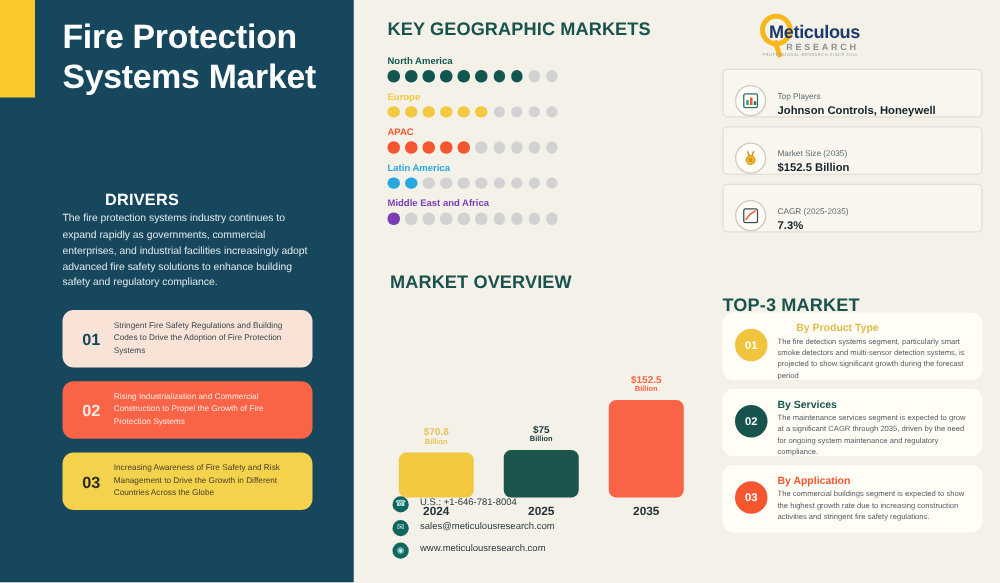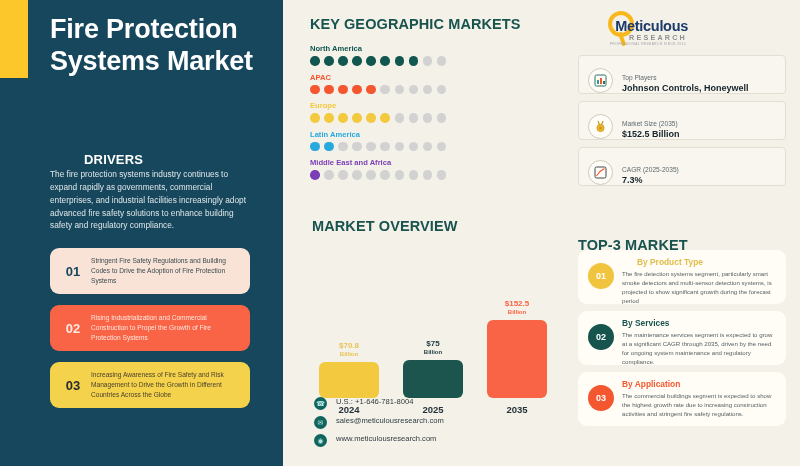--- a/index.html
+++ b/index.html
@@ -199,43 +199,43 @@
             <div class="dot" style="background: rgb(17, 86, 79);"></div>
             <div class="dot" style="background: rgb(17, 86, 79);"></div>
             <div class="dot" style="background: rgb(17, 86, 79);"></div>
             <div class="dot" style="background: rgb(17, 86, 79);"></div>
             <div class="dot" style="background: rgb(17, 86, 79);"></div>
             <div class="dot"></div>
             <div class="dot"></div>
           </div>
         </div>
         <div class="geo-row">
+          <div class="geo-label" style="color: rgb(243, 201, 63);">Europe</div>
+          <div class="dot-row">
+            <div class="dot" style="background: rgb(243, 201, 63);"></div>
+            <div class="dot" style="background: rgb(243, 201, 63);"></div>
+            <div class="dot" style="background: rgb(243, 201, 63);"></div>
+            <div class="dot" style="background: rgb(243, 201, 63);"></div>
+            <div class="dot" style="background: rgb(243, 201, 63);"></div>
+            <div class="dot" style="background: rgb(243, 201, 63);"></div>
+            <div class="dot"></div>
+            <div class="dot"></div>
+            <div class="dot"></div>
+            <div class="dot"></div>
+          </div>
+        </div>
+        <div class="geo-row">
           <div class="geo-label" style="color: rgb(244, 87, 47);">APAC</div>
           <div class="dot-row">
             <div class="dot" style="background: rgb(244, 87, 47);"></div>
             <div class="dot" style="background: rgb(244, 87, 47);"></div>
             <div class="dot" style="background: rgb(244, 87, 47);"></div>
             <div class="dot" style="background: rgb(244, 87, 47);"></div>
             <div class="dot" style="background: rgb(244, 87, 47);"></div>
             <div class="dot"></div>
-            <div class="dot"></div>
-            <div class="dot"></div>
-            <div class="dot"></div>
-            <div class="dot"></div>
-          </div>
-        </div>
-        <div class="geo-row">
-          <div class="geo-label" style="color: rgb(243, 201, 63);">Europe</div>
-          <div class="dot-row">
-            <div class="dot" style="background: rgb(243, 201, 63);"></div>
-            <div class="dot" style="background: rgb(243, 201, 63);"></div>
-            <div class="dot" style="background: rgb(243, 201, 63);"></div>
-            <div class="dot" style="background: rgb(243, 201, 63);"></div>
-            <div class="dot" style="background: rgb(243, 201, 63);"></div>
-            <div class="dot" style="background: rgb(243, 201, 63);"></div>
             <div class="dot"></div>
             <div class="dot"></div>
             <div class="dot"></div>
             <div class="dot"></div>
           </div>
         </div>
         <div class="geo-row">
           <div class="geo-label" style="color: rgb(41, 168, 223);">Latin America</div>
           <div class="dot-row">
             <div class="dot" style="background: rgb(41, 168, 223);"></div>

